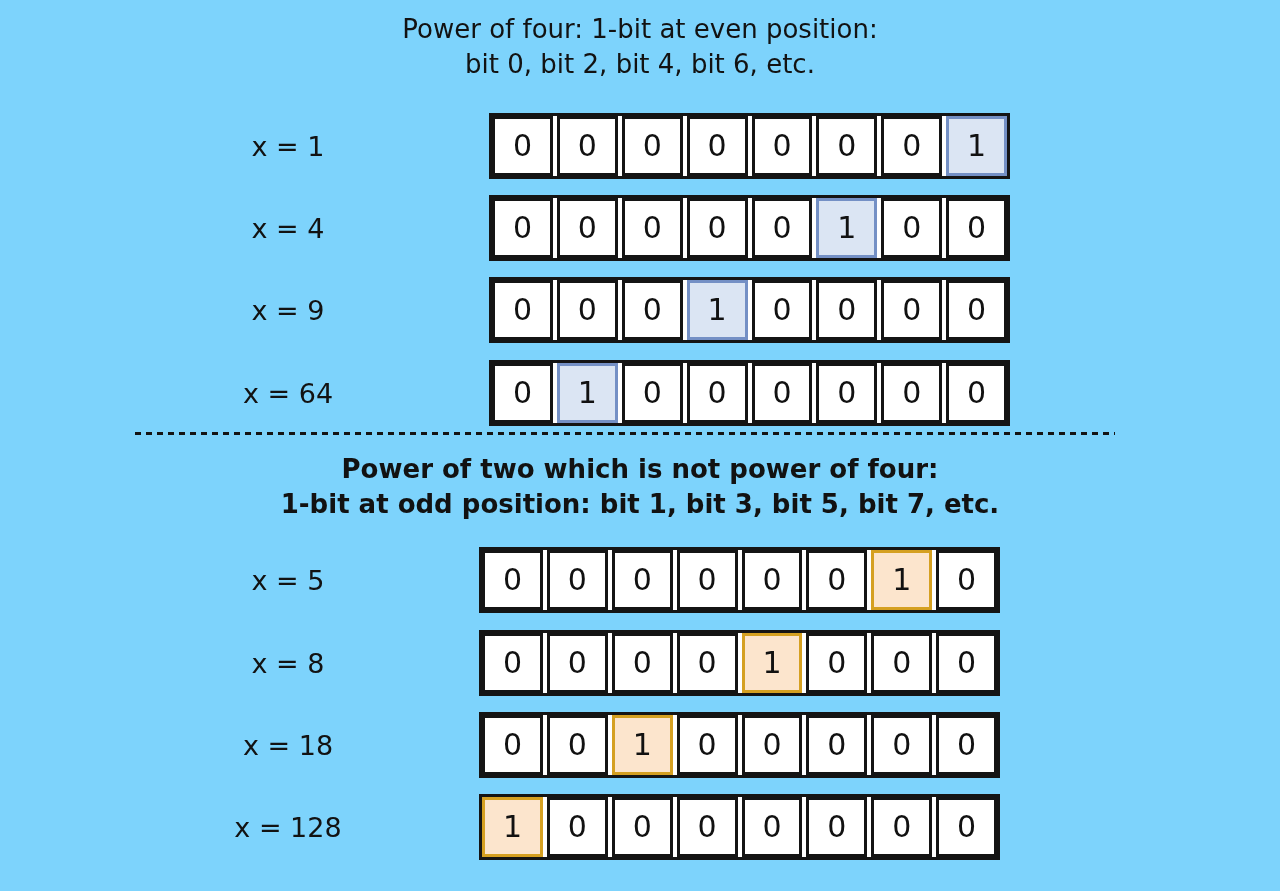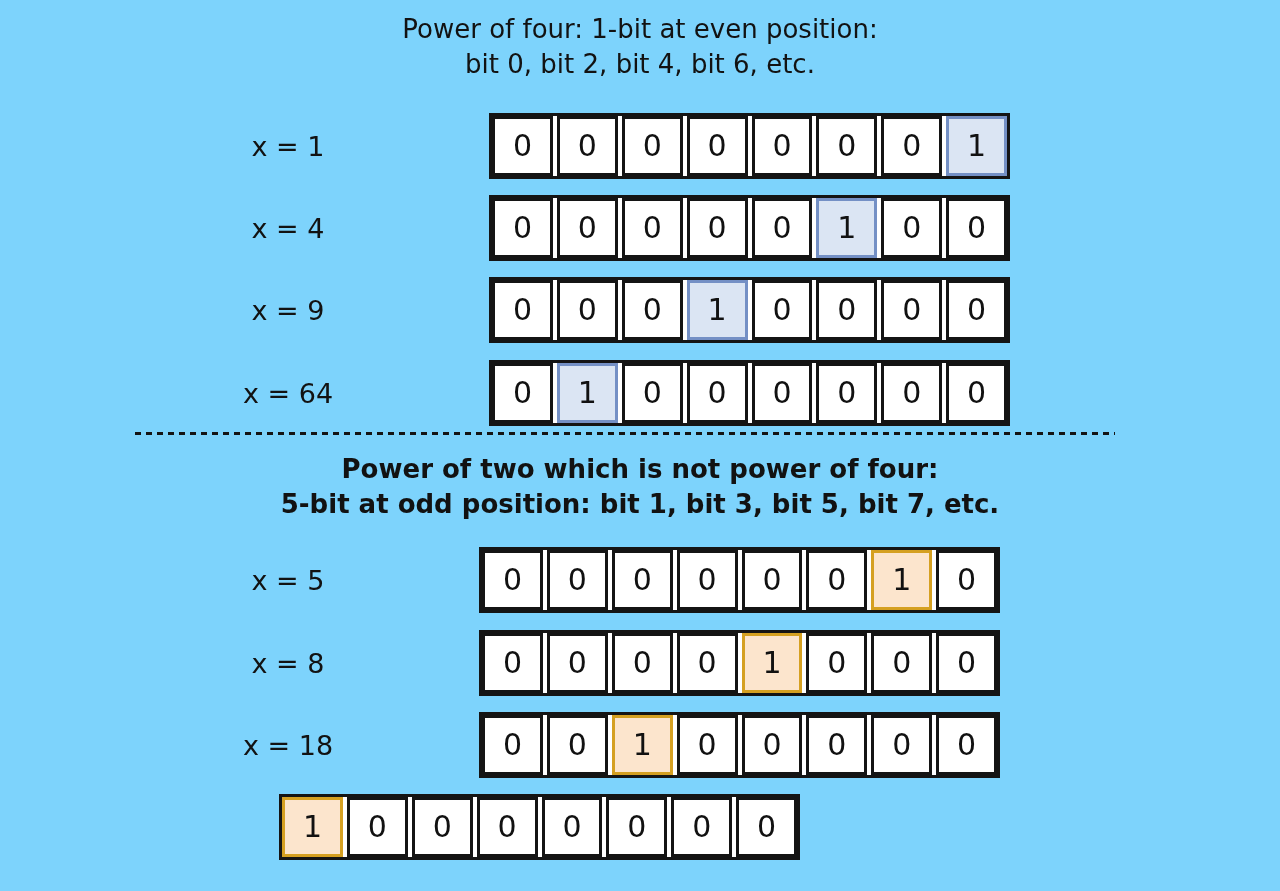--- a/index.html
+++ b/index.html
@@ -138,21 +138,21 @@
       <div class="cell">0</div>
       <div class="cell">0</div>
       <div class="cell">0</div>
     </div>
   </div>
 
   <div class="divider"></div>
 
   <div class="title title-bottom">
     <div>Power of two which is not power of four:</div>
-    <div>5-bit at odd position: bit 1, bit 3, bit 5, bit 7, etc.</div>
+    <div>1-bit at odd position: bit 1, bit 3, bit 5, bit 7, etc.</div>
   </div>
 
   <div class="row sec-b" style="top:547px">
     <div class="row-label">x = 5</div>
     <div class="bit-box">
       <div class="cell">0</div>
       <div class="cell">0</div>
       <div class="cell">0</div>
       <div class="cell">0</div>
       <div class="cell">0</div>
@@ -184,20 +184,21 @@
       <div class="cell" style="background: rgb(252, 229, 205); border-color: rgb(213, 160, 33);">1</div>
       <div class="cell">0</div>
       <div class="cell">0</div>
       <div class="cell">0</div>
       <div class="cell">0</div>
       <div class="cell">0</div>
     </div>
   </div>
 
   <div class="row sec-b" style="top:794px">
+    <div class="row-label">x = 128</div>
     <div class="bit-box">
       <div class="cell" style="background: rgb(252, 229, 205); border-color: rgb(213, 160, 33);">1</div>
       <div class="cell">0</div>
       <div class="cell">0</div>
       <div class="cell">0</div>
       <div class="cell">0</div>
       <div class="cell">0</div>
       <div class="cell">0</div>
       <div class="cell">0</div>
     </div>

